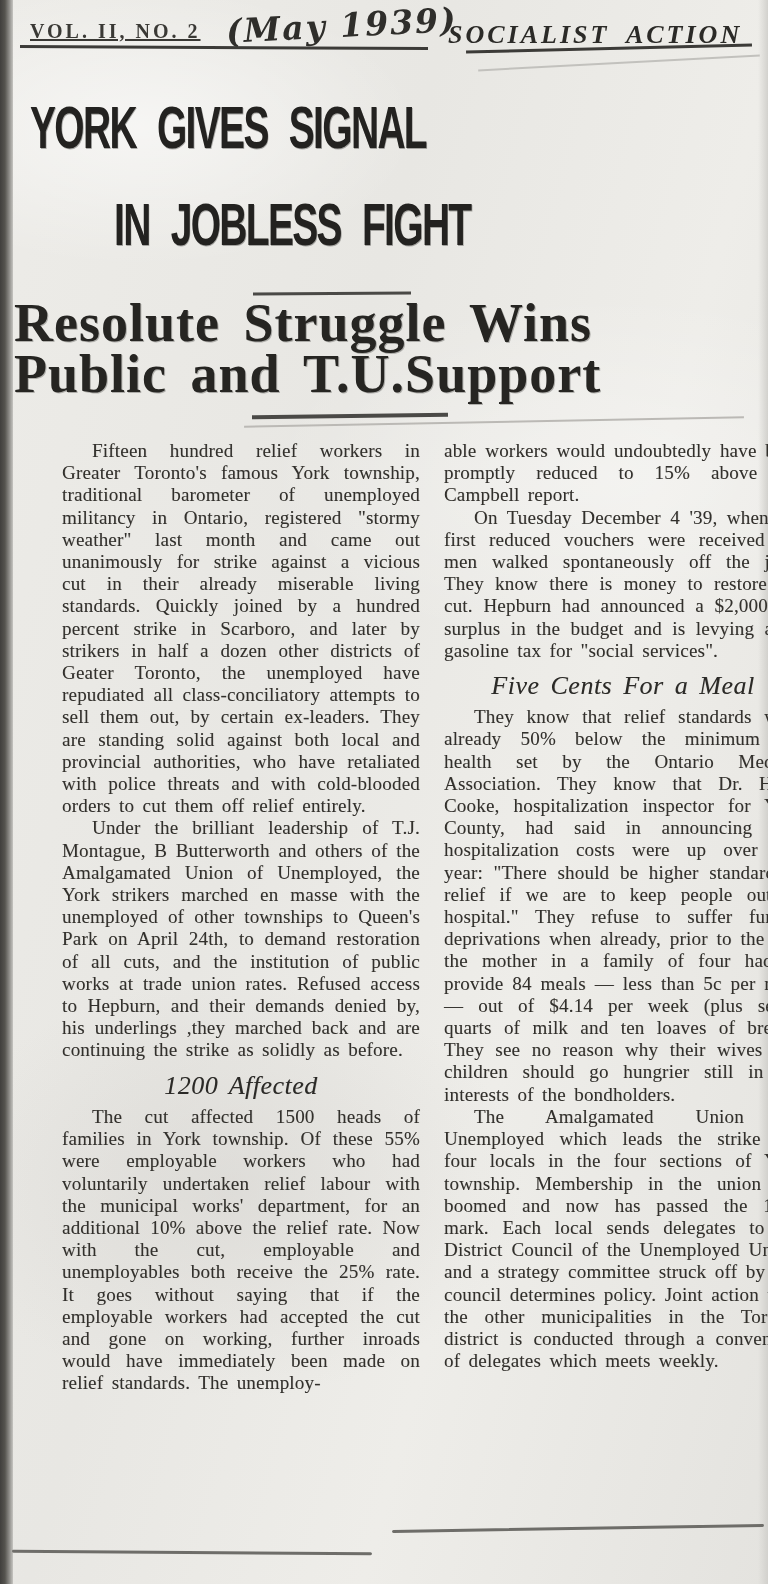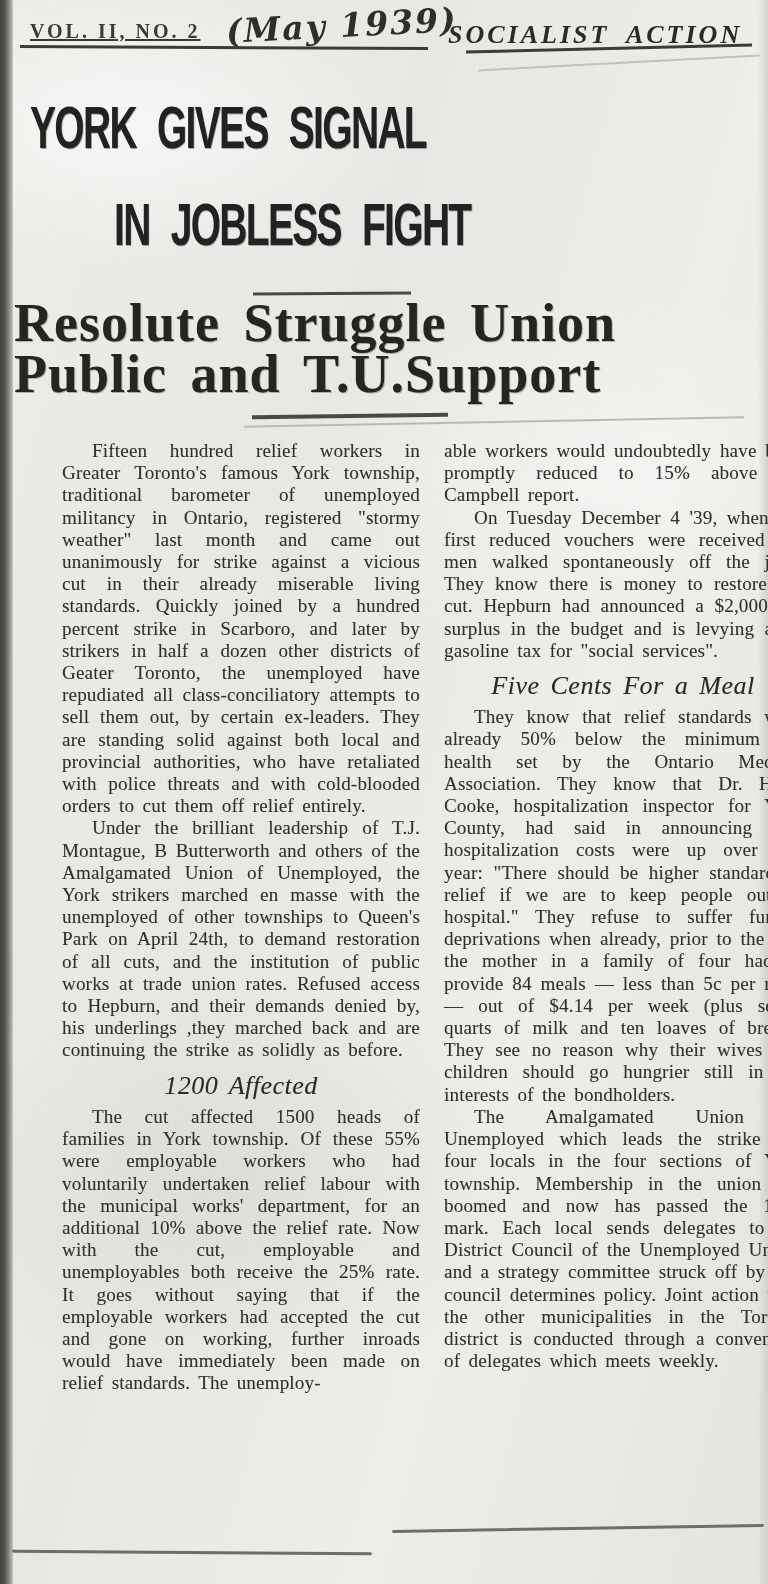--- a/index.html
+++ b/index.html
@@ -102,21 +102,21 @@
   <div class="rule rule-mast-right"></div>
   <div class="rule tear-line-right"></div>
 
   <div class="headline">
     <span class="hl">YORK GIVES SIGNAL</span><br>
     <span class="hl hl2">IN JOBLESS FIGHT</span>
   </div>
 
   <div class="rule rule-sub-top"></div>
   <div class="subhead">
-    <span>Resolute Struggle Union</span><br>
+    <span>Resolute Struggle Wins</span><br>
     <span>Public and T.U.Support</span>
   </div>
   <div class="rule rule-sub-bottom"></div>
   <div class="rule tear-line-sub"></div>
 
   <div class="columns">
     <div class="col">
       <p>Fifteen hundred relief workers in Greater Toronto's famous York township, traditional barometer of unemployed militancy in Ontario, registered "stormy weather" last month and came out unanimously for strike against a vicious cut in their already miserable living standards. Quickly joined by a hundred percent strike in Scarboro, and later by strikers in half a dozen other districts of Geater Toronto, the unemployed have repudiated all class-conciliatory attempts to sell them out, by certain ex-leaders. They are standing solid against both local and provincial authorities, who have retaliated with police threats and with cold-blooded orders to cut them off relief entirely.</p>
       <p>Under the brilliant leadership of T.J. Montague, B Butterworth and others of the Amalgamated Union of Unemployed, the York strikers marched en masse with the unemployed of other townships to Queen's Park on April 24th, to demand restoration of all cuts, and the institution of public works at trade union rates. Refused access to Hepburn, and their demands denied by, his underlings ,they marched back and are continuing the strike as solidly as before.</p>
       <h3>1200 Affected</h3>

